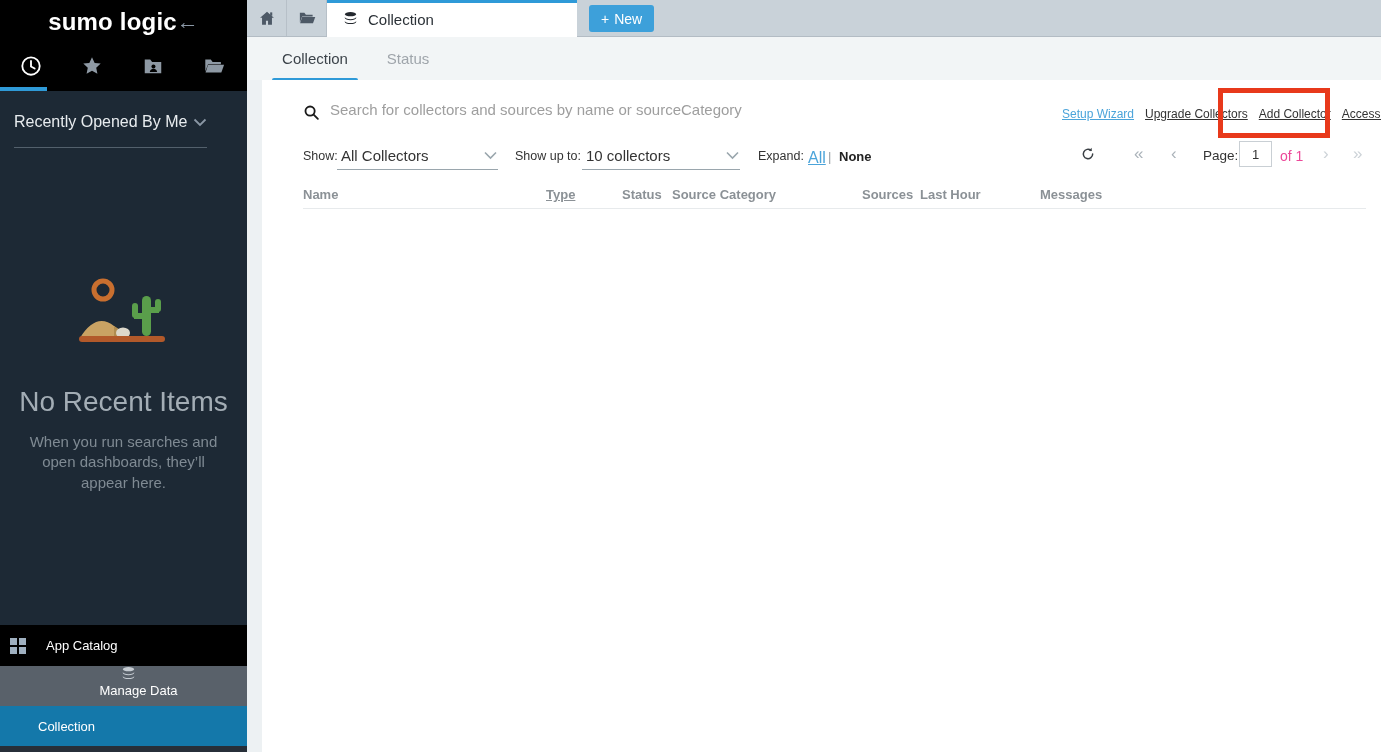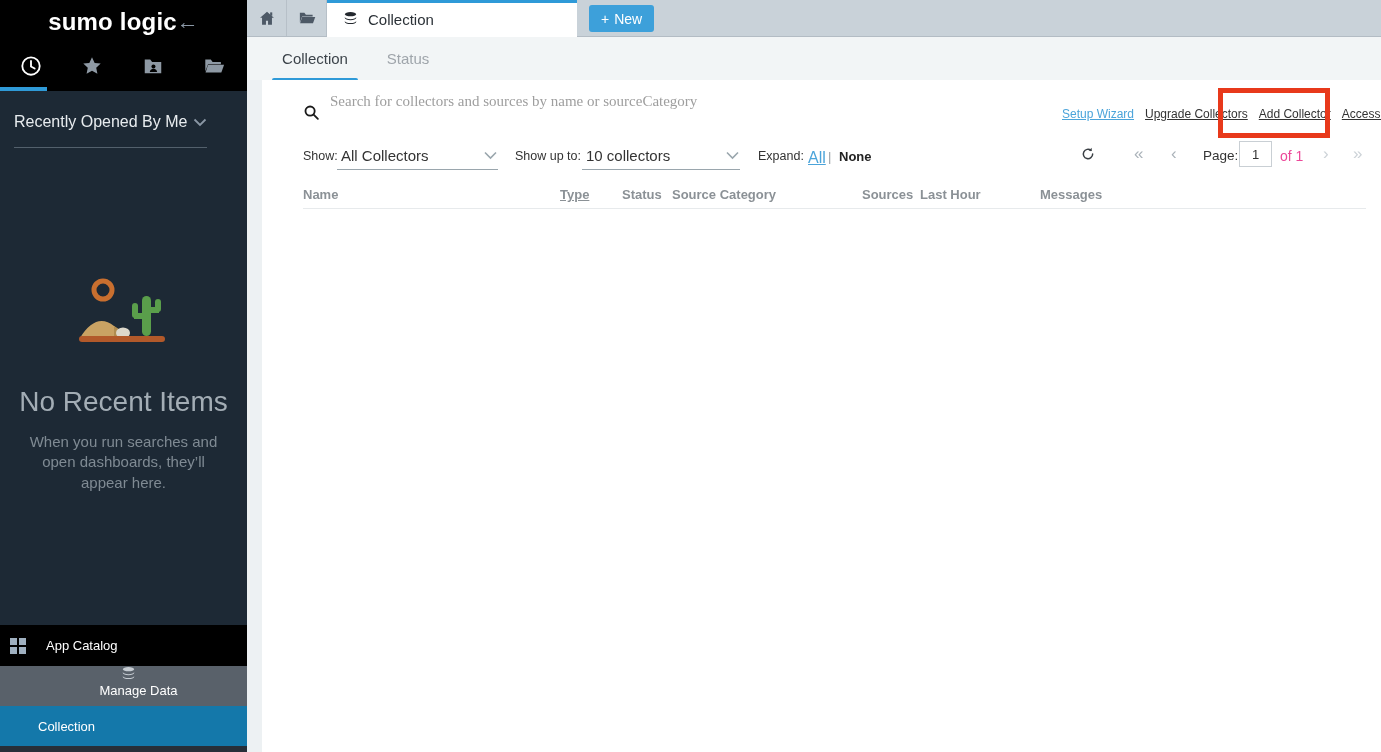--- a/index.html
+++ b/index.html
@@ -59,22 +59,22 @@
     background:#2f9ad8; border-radius:2px; }
   .subtab-status { left:128px; width:66px; color:#9fa5ab; }
 
   
   .gutter { position:absolute; left:247px; top:80px; width:15px; height:672px; background:#edf1f3; cursor:pointer; }
 
   
   .main { position:absolute; left:262px; top:80px; width:1119px; height:672px; background:#fff; }
 
   .search-icon { position:absolute; left:41px; top:24px; }
-  .search-input { position:absolute; left:68px; top:8px; width:640px; height:26px;
-    border:none; outline:none; font-size:15px; font-family:Liberation Serif, serif; color:#000000; background:transparent; }
+  .search-input { position:absolute; left:68px; top:16px; width:640px; height:26px;
+    border:none; outline:none; font-size:15px; font-family:Liberation Sans, sans-serif; color:#000000; background:transparent; }
   .search-input::placeholder { color:#9e9e9e; }
 
   .links { position:absolute; left:800px; top:27px; display:flex; gap:11px; white-space:nowrap; }
   .hdr-link { font-size:12px; color:#333; text-decoration:underline; cursor:pointer; }
   .hdr-link.blue { color:#4ba4da; }
   .annotation-box { position:absolute; left:956px; top:8px; width:112px; height:50px;
     border:5px solid #e8391b; pointer-events:none; }
 
   .flt-label { position:absolute; top:69px; font-size:12.5px; color:#333; }
   .dropdown { position:absolute; top:62px; height:28px; border-bottom:1px solid #9aa6ad;
@@ -91,21 +91,21 @@
   .pg-chev { position:absolute; top:64px; font-size:17px; cursor:pointer; }
   .pg-dark { color:#aab2b9; }
   .pg-light { color:#ccd2d7; }
   .pg-first { left:872px; } .pg-prev { left:909px; } .pg-next { left:1061px; } .pg-last { left:1091px; }
   .pg-label { position:absolute; left:941px; top:68px; font-size:13.5px; color:#333; }
   .pg-input { position:absolute; left:977px; top:61px; width:33px; height:26px;
     border:1px solid #c9cfd4; text-align:center; font-size:13px; font-family:inherit; color:#333; outline:none; }
   .pg-of { position:absolute; left:1018px; top:68px; font-size:14px; color:#ec4899; }
 
   .th { position:absolute; top:107px; font-size:13px; font-weight:700; color:#8b9196; }
-  .th-name { left:41px; } .th-type { left:298px;text-decoration:underline; } .th-status { left:360px; }
+  .th-name { left:41px; } .th-type { left:284px;text-decoration:underline; } .th-status { left:360px; }
   .th-sourcecat { left:410px; } .th-sources { left:600px; } .th-lasthour { left:658px; }
   .th-messages { left:778px; }
   .table-divider { position:absolute; left:41px; top:128px; width:1063px; height:1px; background:#e7eaec; }
   .empty-msg { position:absolute; left:41px; top:141px; font-size:14px; color:#333; }
 </style>
 </head>
 <body>
 
 <div class="sidebar">
   <div class="sb-header">

